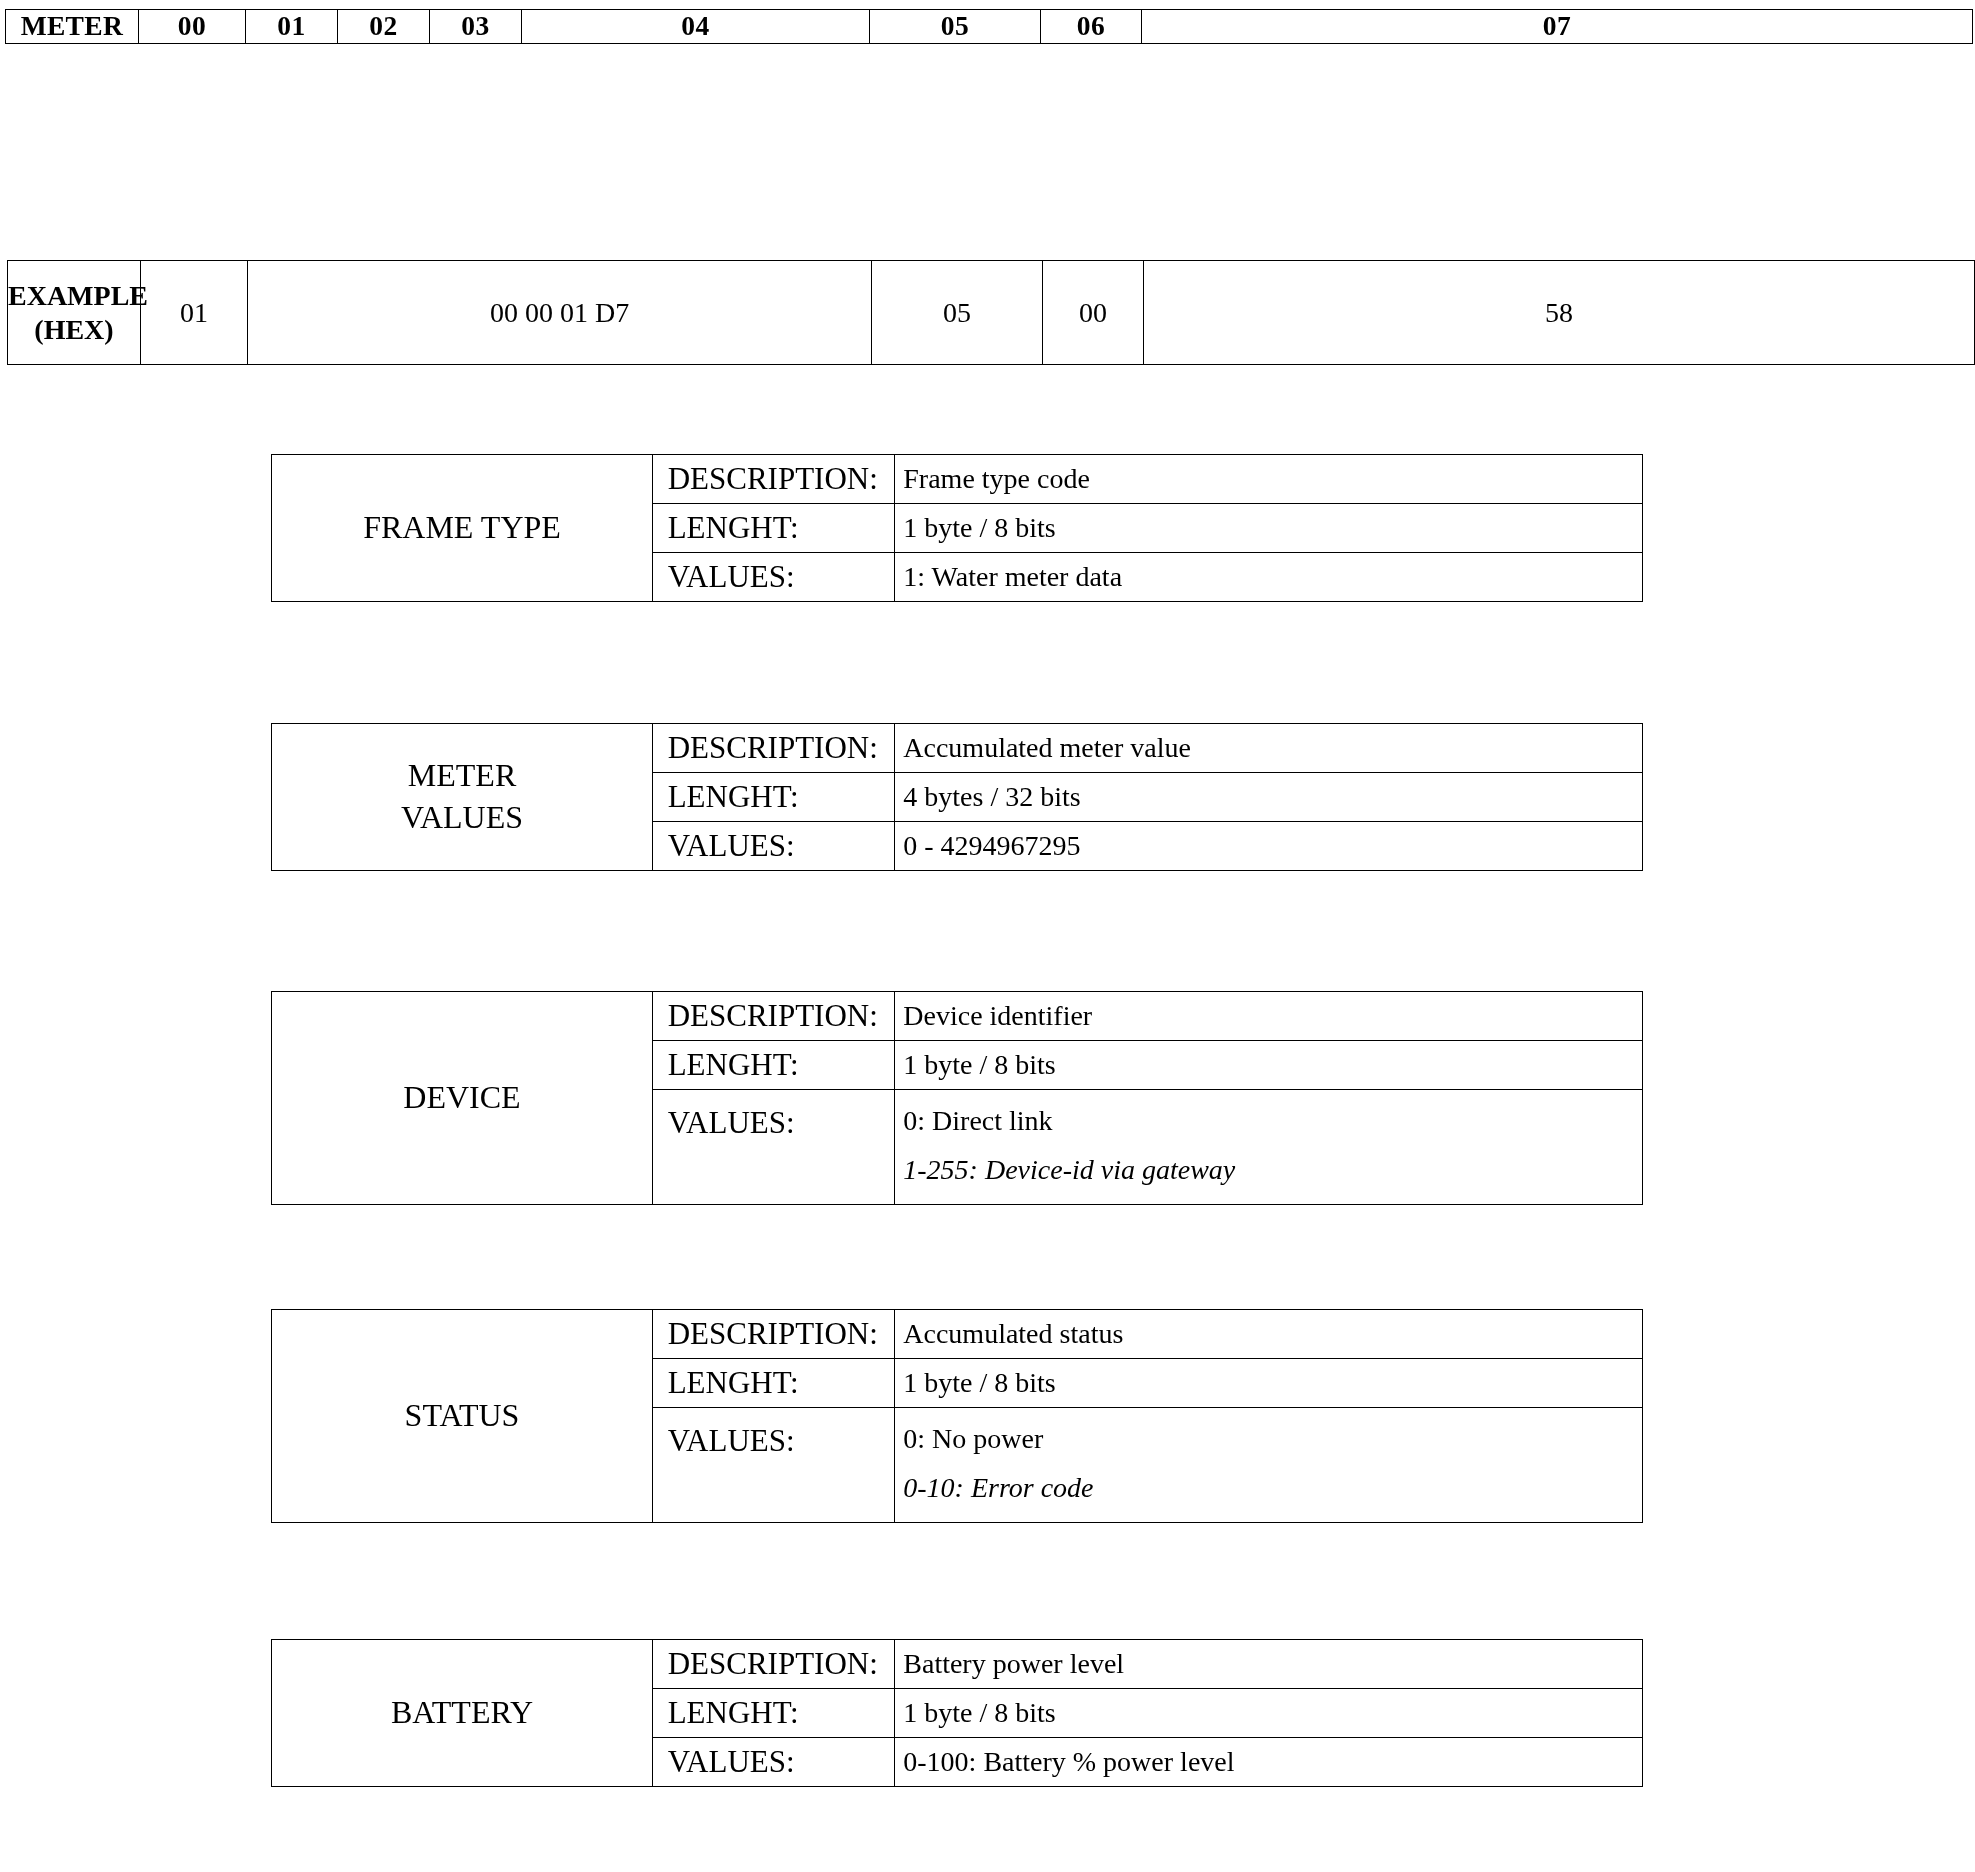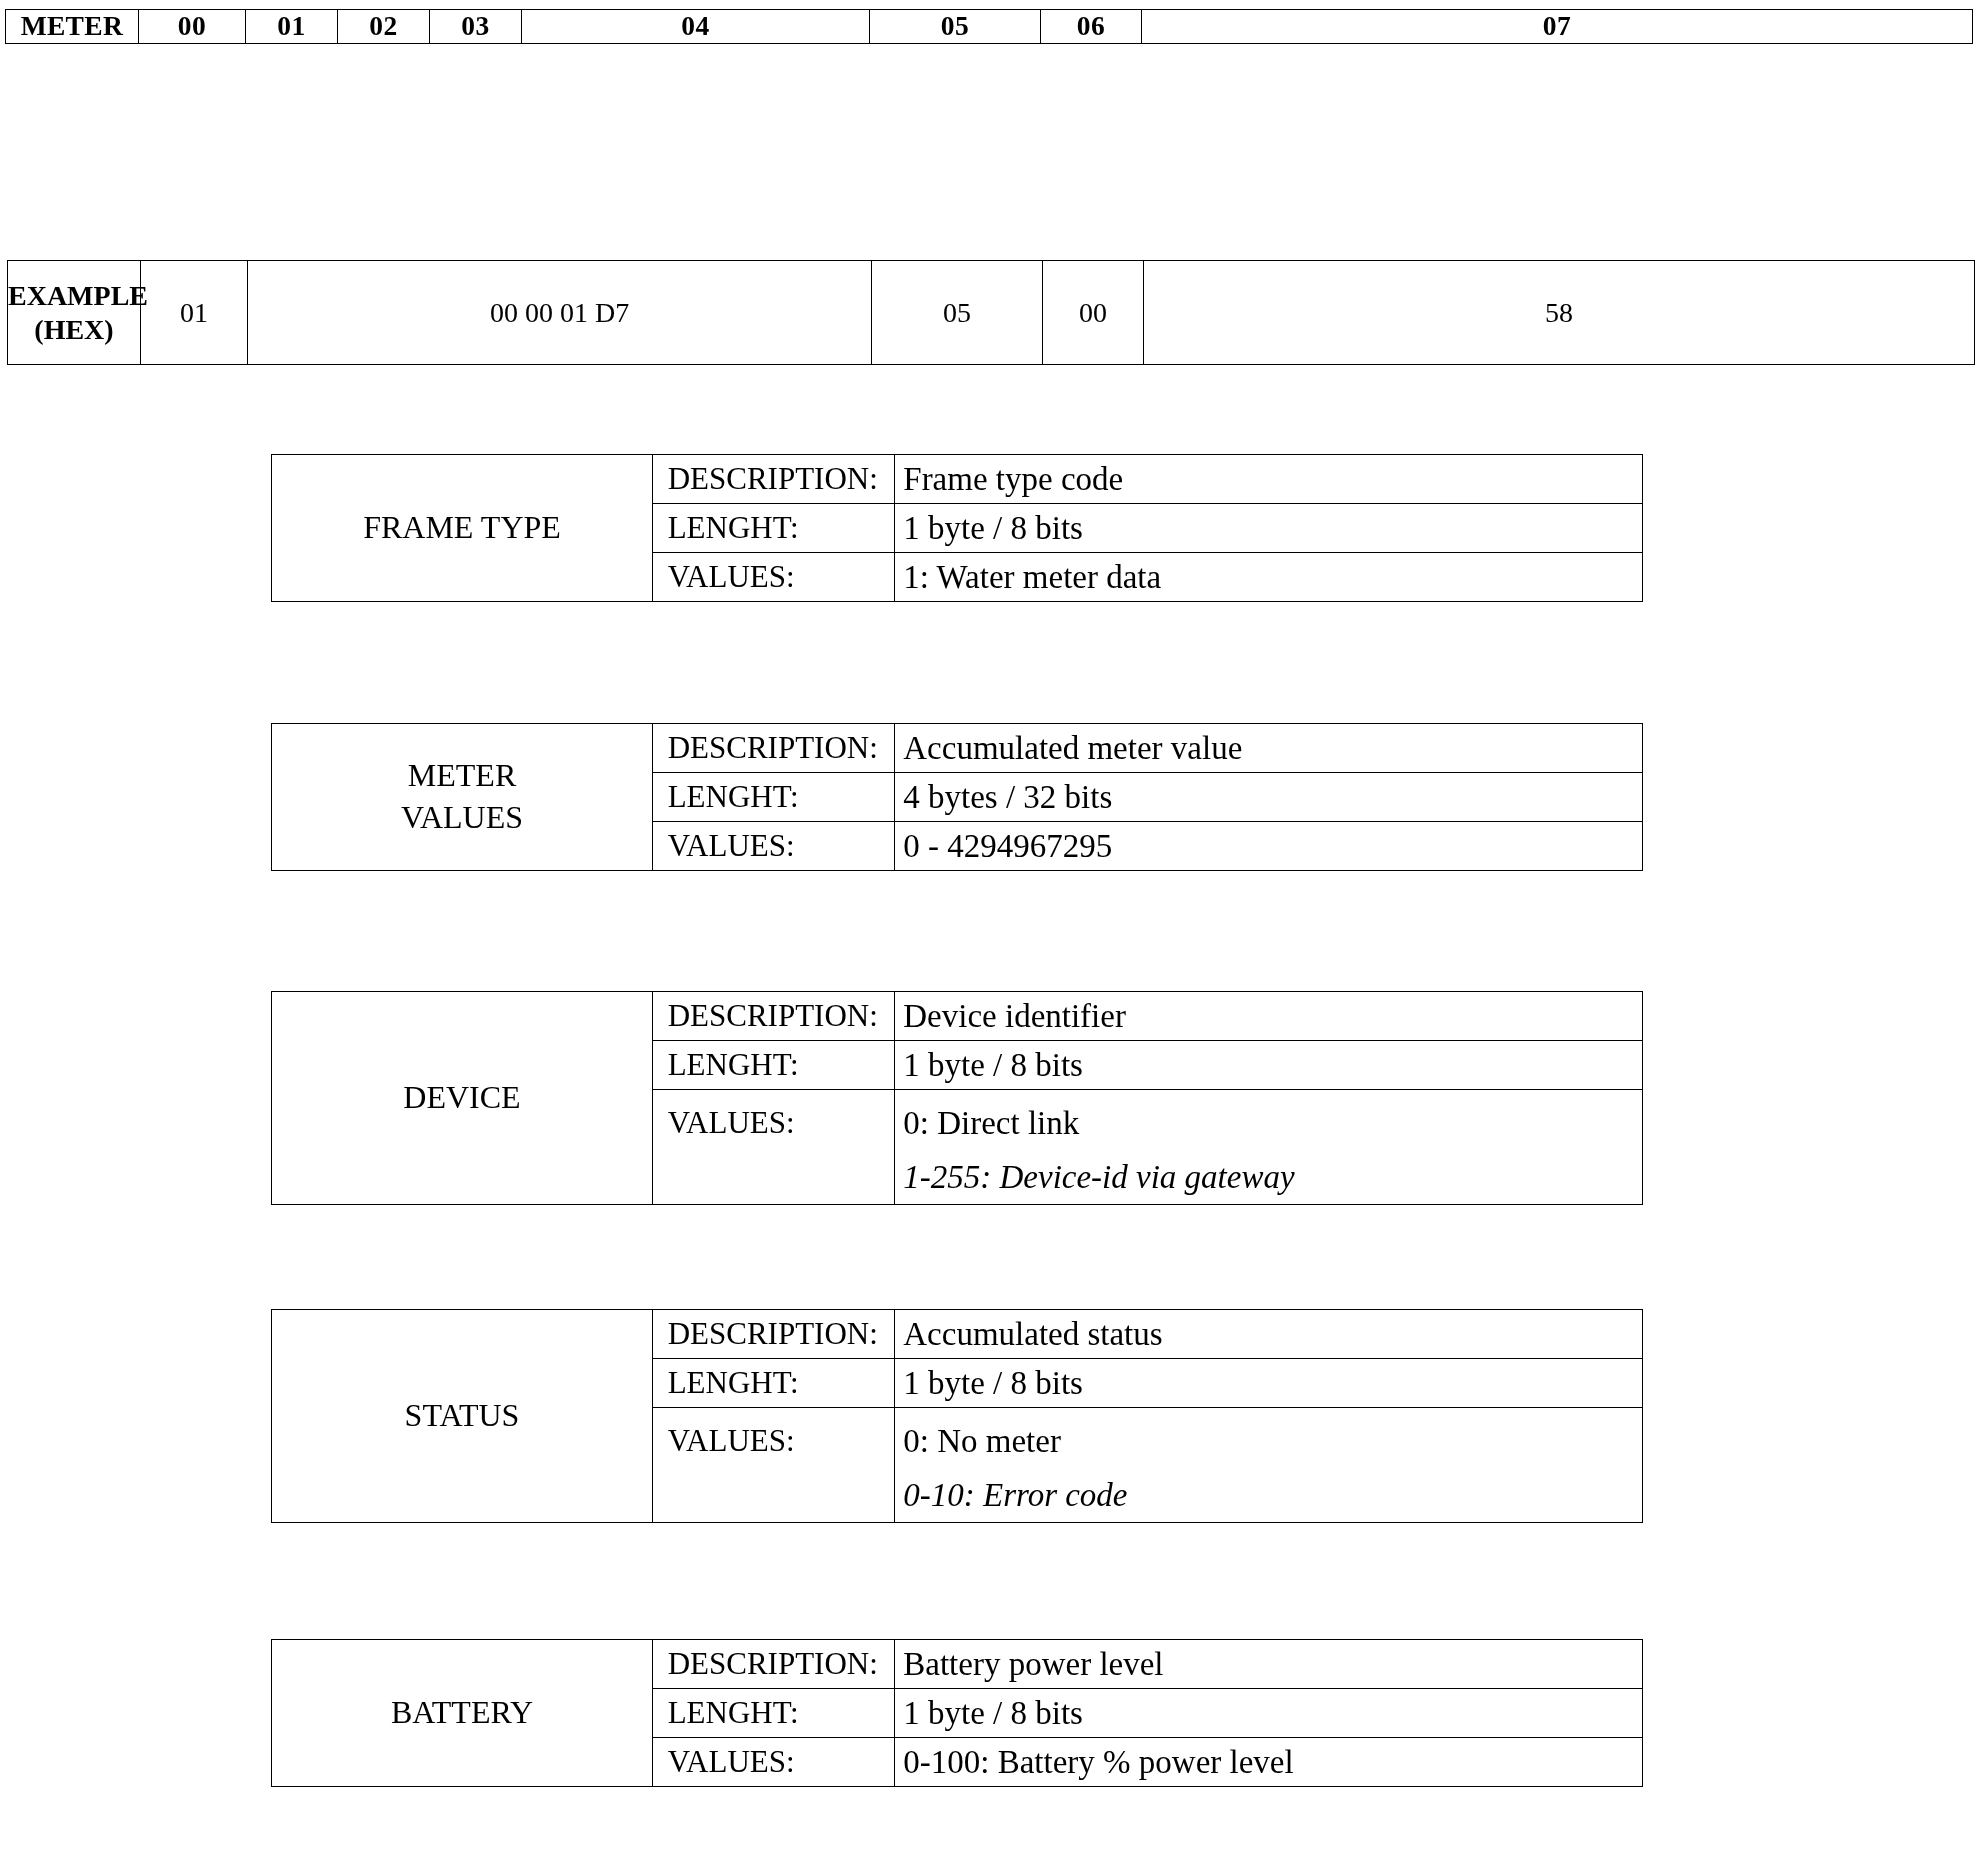--- a/index.html
+++ b/index.html
@@ -96,21 +96,21 @@
     line-height: 1.3;
     width: 380px;
   }
   .detail-table td.prop-key {
     padding-left: 14.7px;
     width: 226px;
     font-size: 31px;
   }
   .detail-table td.prop-val {
     padding-left: 8.6px;
-    font-size: 33px;
+    font-size: 28px;
   }
   .detail-table tr.r1 td { height: 48px; }
   .detail-table tr.r2 td { height: 48px; }
   .detail-table tr.r3 td { height: 48px; }
   .detail-table tr.r3-tall td { height: 99px; }
   .prop-val .line { display: block; }
   .prop-val .line + .line { margin-top: 17px; font-style: italic; }
 </style>
 </head>
 <body>
@@ -240,21 +240,21 @@
       <td class="prop-key">DESCRIPTION:</td>
       <td class="prop-val">Accumulated status</td>
     </tr>
     <tr class="r2">
       <td class="prop-key">LENGHT:</td>
       <td class="prop-val">1 byte / 8 bits</td>
     </tr>
     <tr class="r3-tall">
       <td class="prop-key" style="vertical-align:top;padding-top:14.7px;">VALUES:</td>
       <td class="prop-val" style="vertical-align:top;padding-top:14.7px;">
-        <span class="line">0: No meter</span>
+        <span class="line">0: No power</span>
         <span class="line">0-10: Error code</span>
       </td>
     </tr>
   </tbody>
 </table>
 
 <table class="detail-table" style="top:1639px;">
   <tbody>
     <tr class="r1">
       <td class="field-name" rowspan="3">BATTERY</td>

